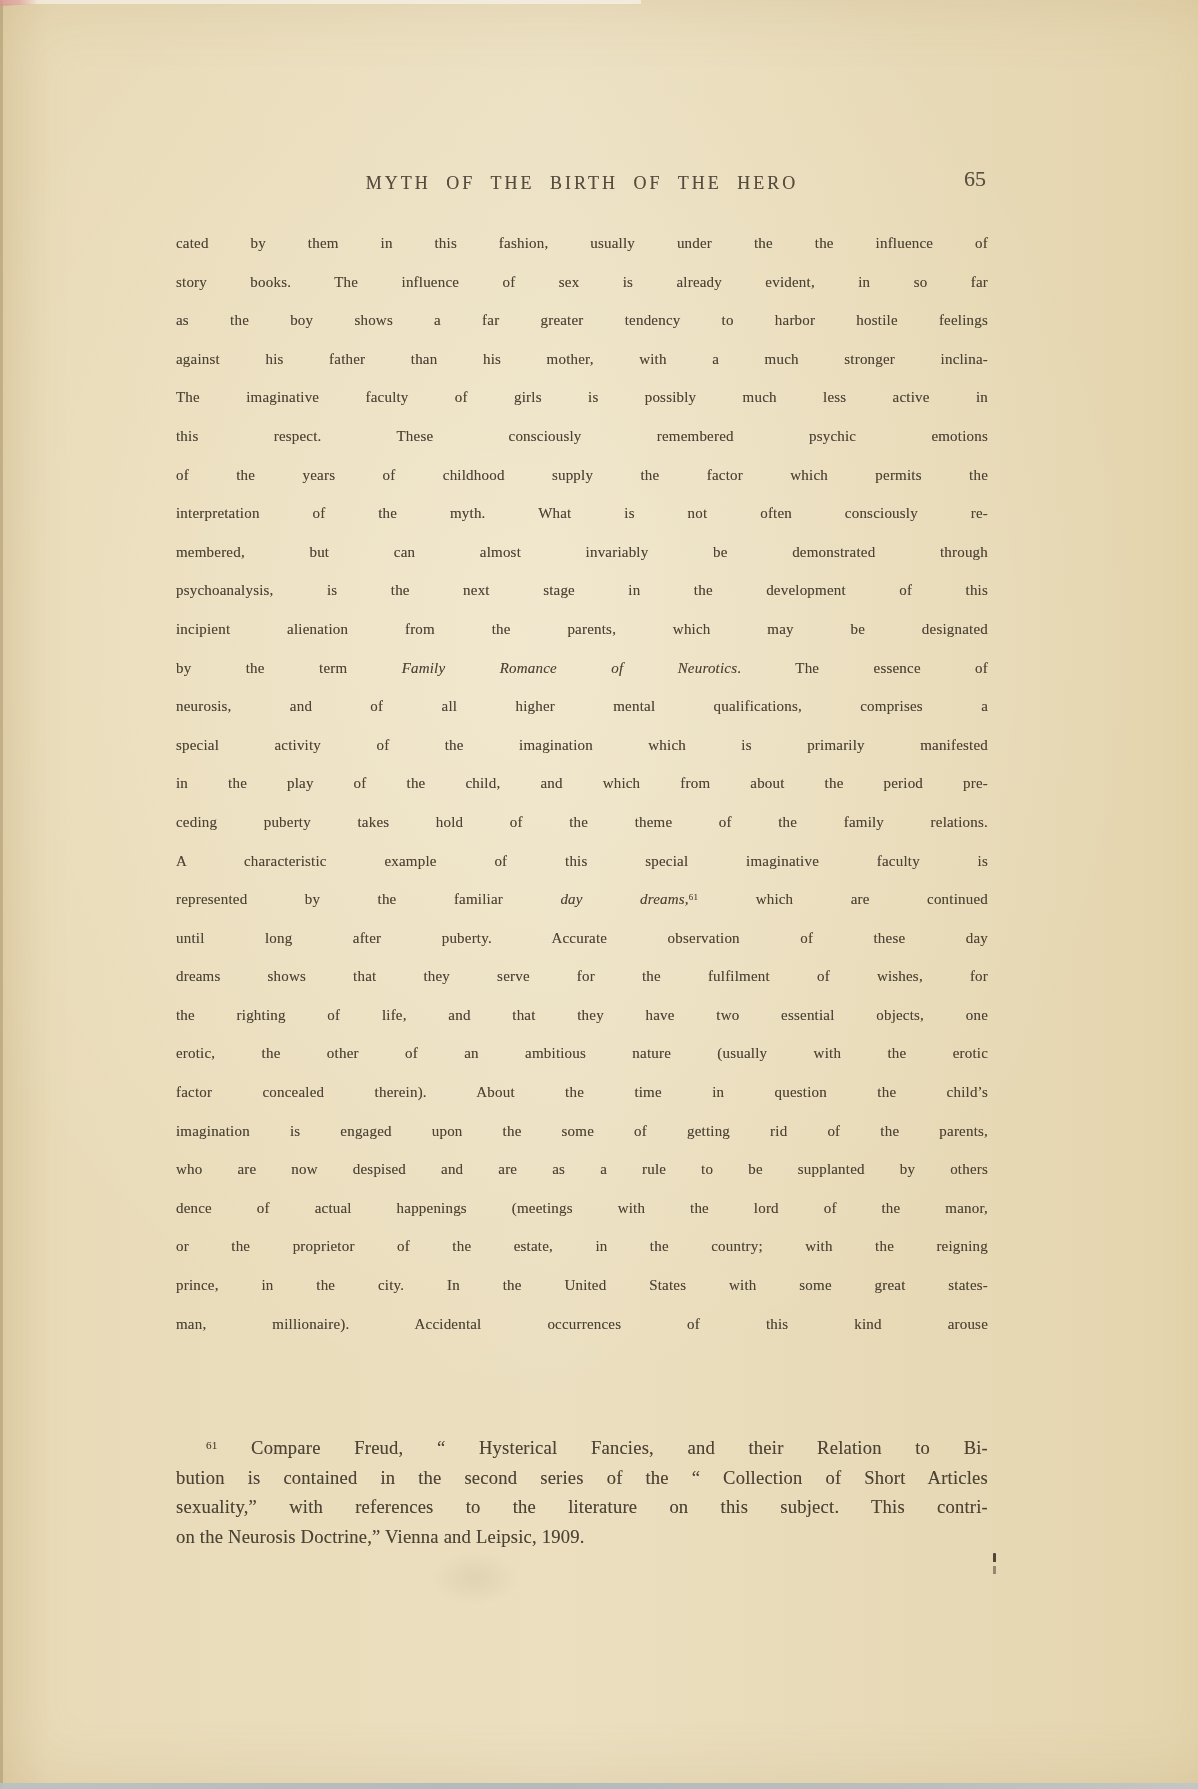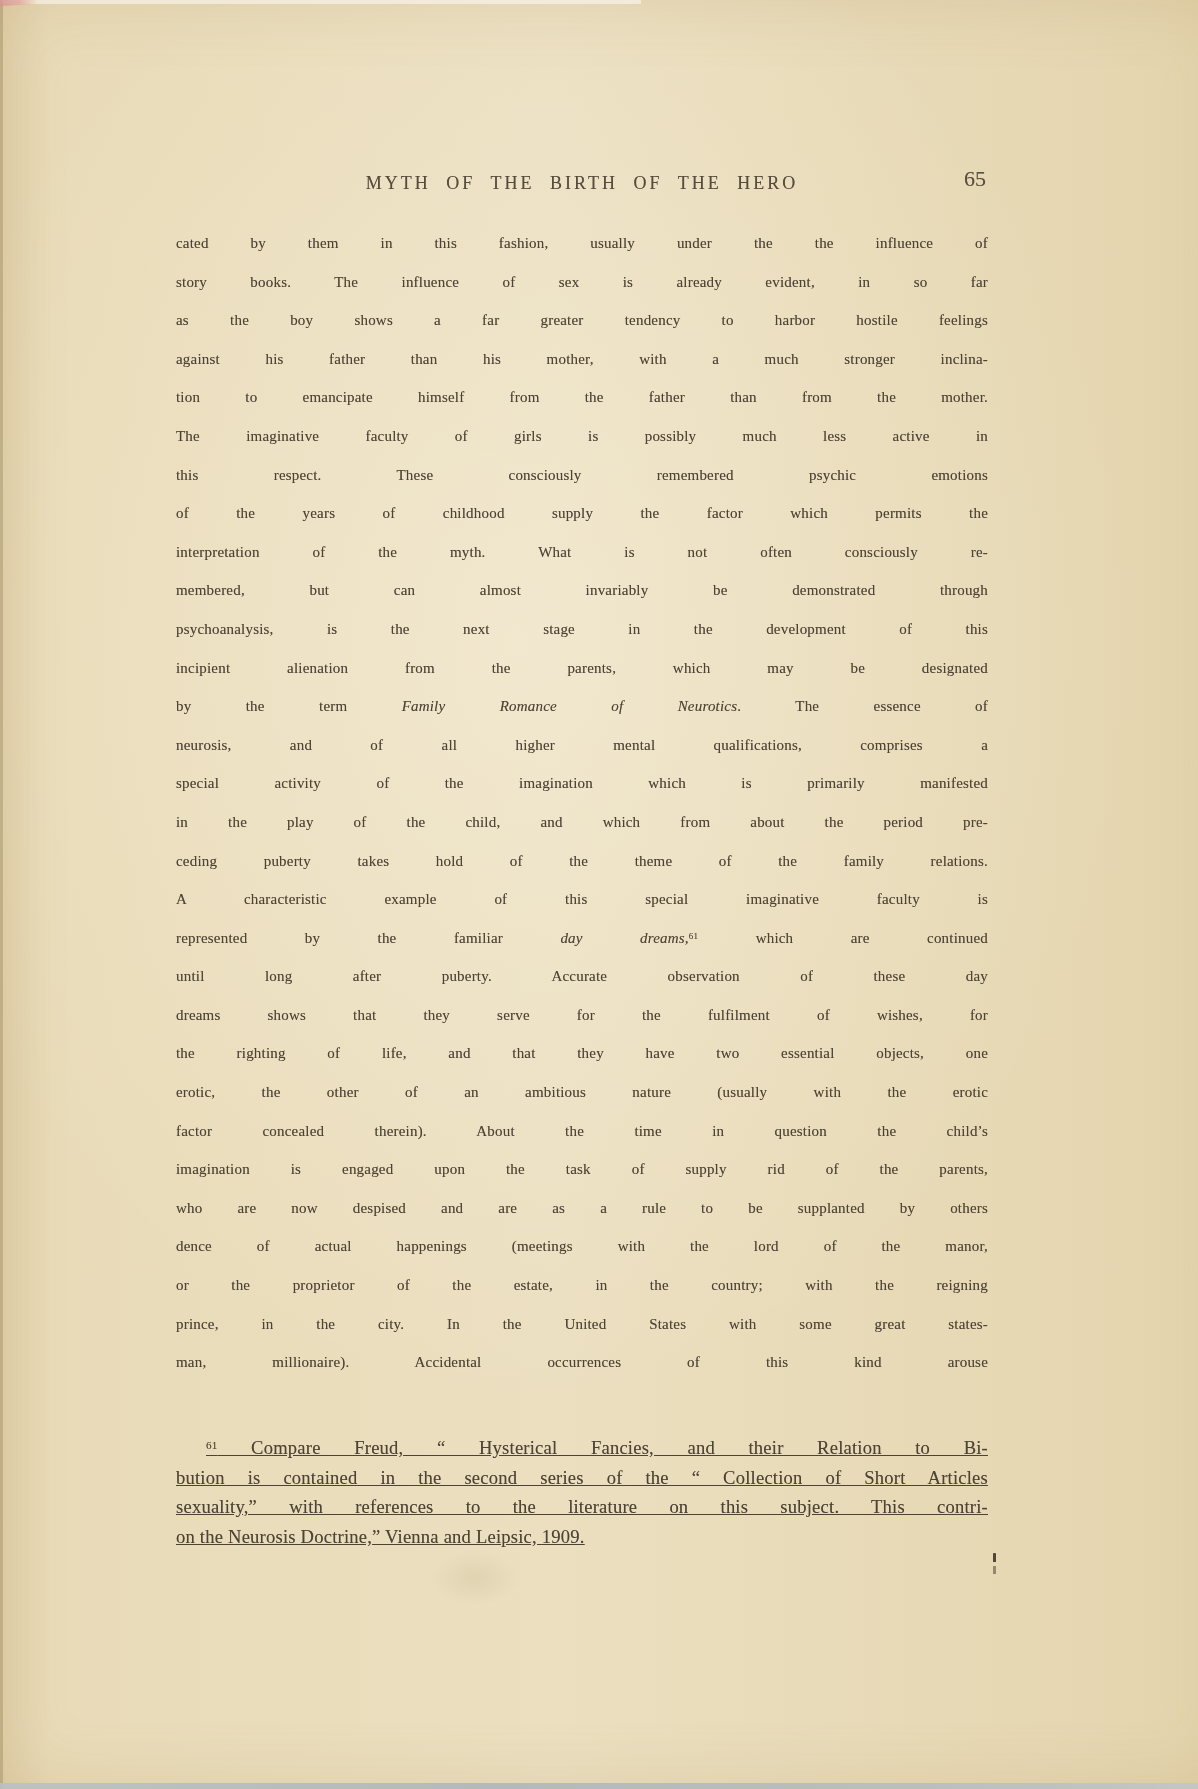--- a/index.html
+++ b/index.html
@@ -86,21 +86,20 @@
 
   .footnote {
     position: absolute;
     left: 176px; top: 1433px;
     width: 812px;
     font-size: 18.6px;
     line-height: 29.6px;
     color: #4d4335;
     text-shadow: 0 0 0.5px rgba(77,67,53,0.42);
     letter-spacing: 0.2px;
-    text-decoration: underline;
   }
 
   .line {
     text-align: justify;
     text-align-last: justify;
   }
   .line.last-line {
     text-align-last: left;
   }
   .line.indent {
@@ -141,41 +140,40 @@
   <header class="running-head">
     <span class="running-title">MYTH OF THE BIRTH OF THE HERO</span>
     <span class="folio">65</span>
   </header>
 
   <main class="body-text" id="body-lines">
       <div class="line">cated by them in this fashion, usually under the the influence of</div>
       <div class="line">story books.  The influence of sex is already evident, in so far</div>
       <div class="line">as the boy shows a far greater tendency to harbor hostile feelings</div>
       <div class="line">against his father than his mother, with a much stronger inclina-</div>
-      <div class="line">tion to emancipate himself from the father than from the mother.</div>
       <div class="line">The imaginative faculty of girls is possibly much less active in</div>
       <div class="line">this respect.  These consciously remembered psychic emotions</div>
       <div class="line">of the years of childhood supply the factor which permits the</div>
       <div class="line">interpretation of the myth.  What is not often consciously re-</div>
       <div class="line">membered, but can almost invariably be demonstrated through</div>
       <div class="line">psychoanalysis, is the next stage in the development of this</div>
       <div class="line">incipient alienation from the parents, which may be designated</div>
       <div class="line">by the term <em>Family Romance of Neurotics</em>.  The essence of</div>
       <div class="line">neurosis, and of all higher mental qualifications, comprises a</div>
       <div class="line">special activity of the imagination which is primarily manifested</div>
       <div class="line">in the play of the child, and which from about the period pre-</div>
       <div class="line">ceding puberty takes hold of the theme of the family relations.</div>
       <div class="line">A characteristic example of this special imaginative faculty is</div>
       <div class="line">represented by the familiar <em>day dreams,</em><sup>61</sup> which are continued</div>
       <div class="line">until long after puberty.  Accurate observation of these day</div>
       <div class="line">dreams shows that they serve for the fulfilment of wishes, for</div>
       <div class="line">the righting of life, and that they have two essential objects, one</div>
       <div class="line">erotic, the other of an ambitious nature (usually with the erotic</div>
       <div class="line">factor concealed therein).  About the time in question the child’s</div>
-      <div class="line">imagination is engaged upon the task of supply rid of the parents,</div>
+      <div class="line">imagination is engaged upon the some of getting rid of the parents,</div>
       <div class="line">who are now despised and are as a rule to be supplanted by others</div>
       <div class="line">dence of actual happenings (meetings with the lord of the manor,</div>
       <div class="line">or the proprietor of the estate, in the country; with the reigning</div>
       <div class="line">prince, in the city.  In the United States with some great states-</div>
       <div class="line">man, millionaire).  Accidental occurrences of this kind arouse</div>
     </main>
 
   <section class="footnote" id="footnote-lines">
       <div class="line indent"><sup>61</sup> Compare Freud, “ Hysterical Fancies, and their Relation to Bi-</div>
       <div class="line">bution is contained in the second series of the “ Collection of Short Articles</div>

